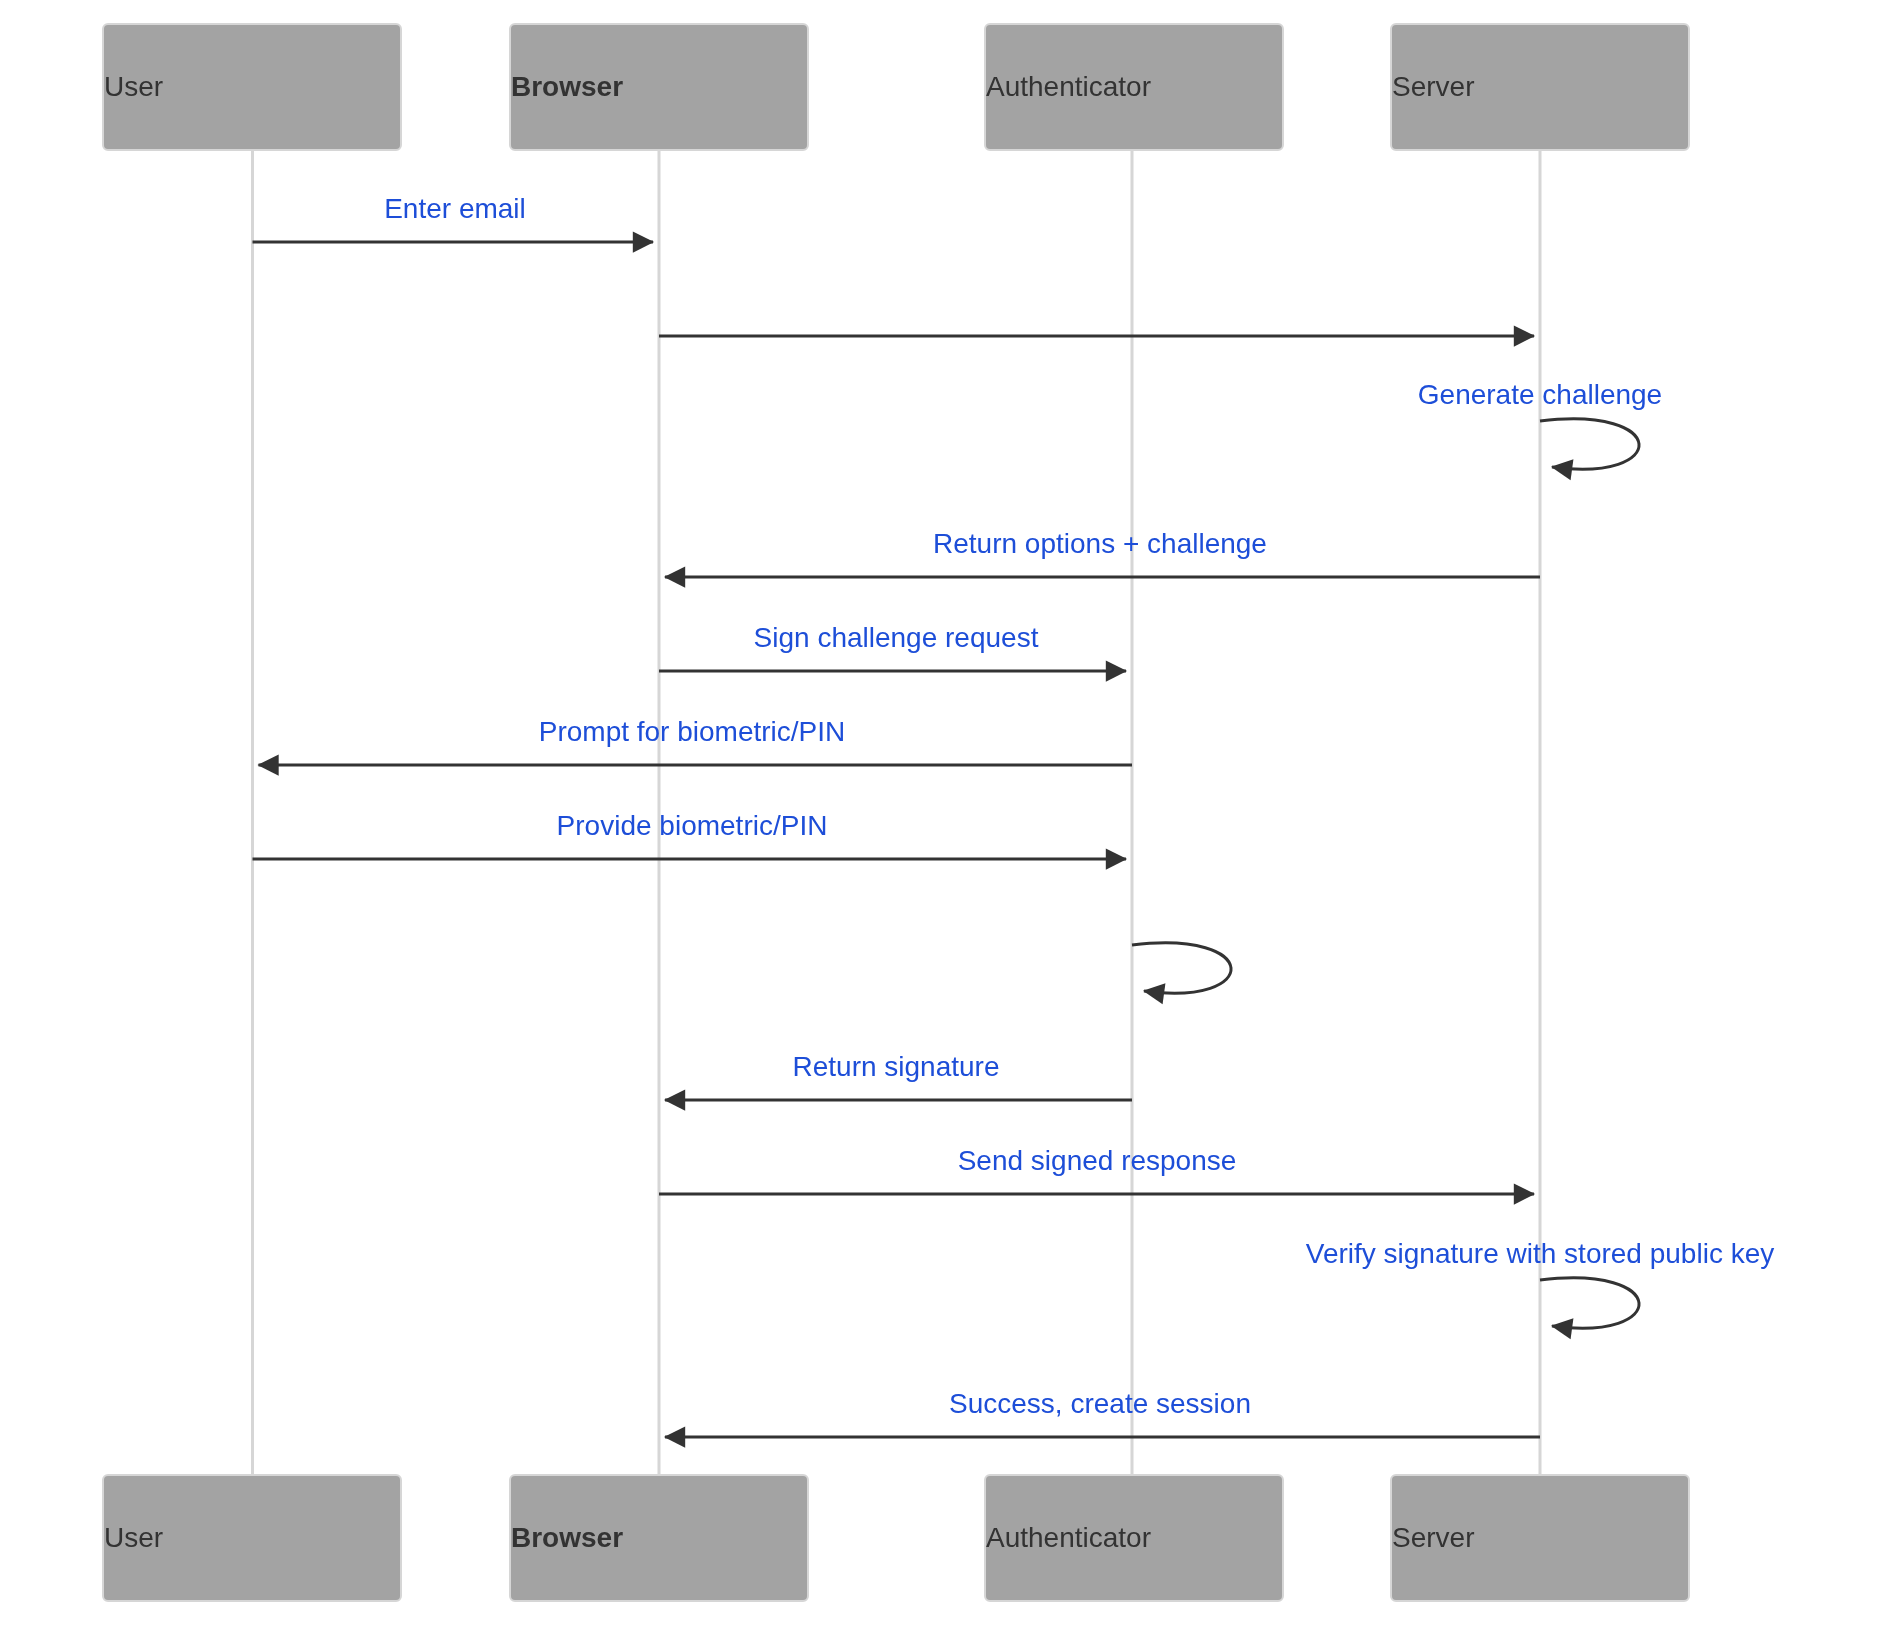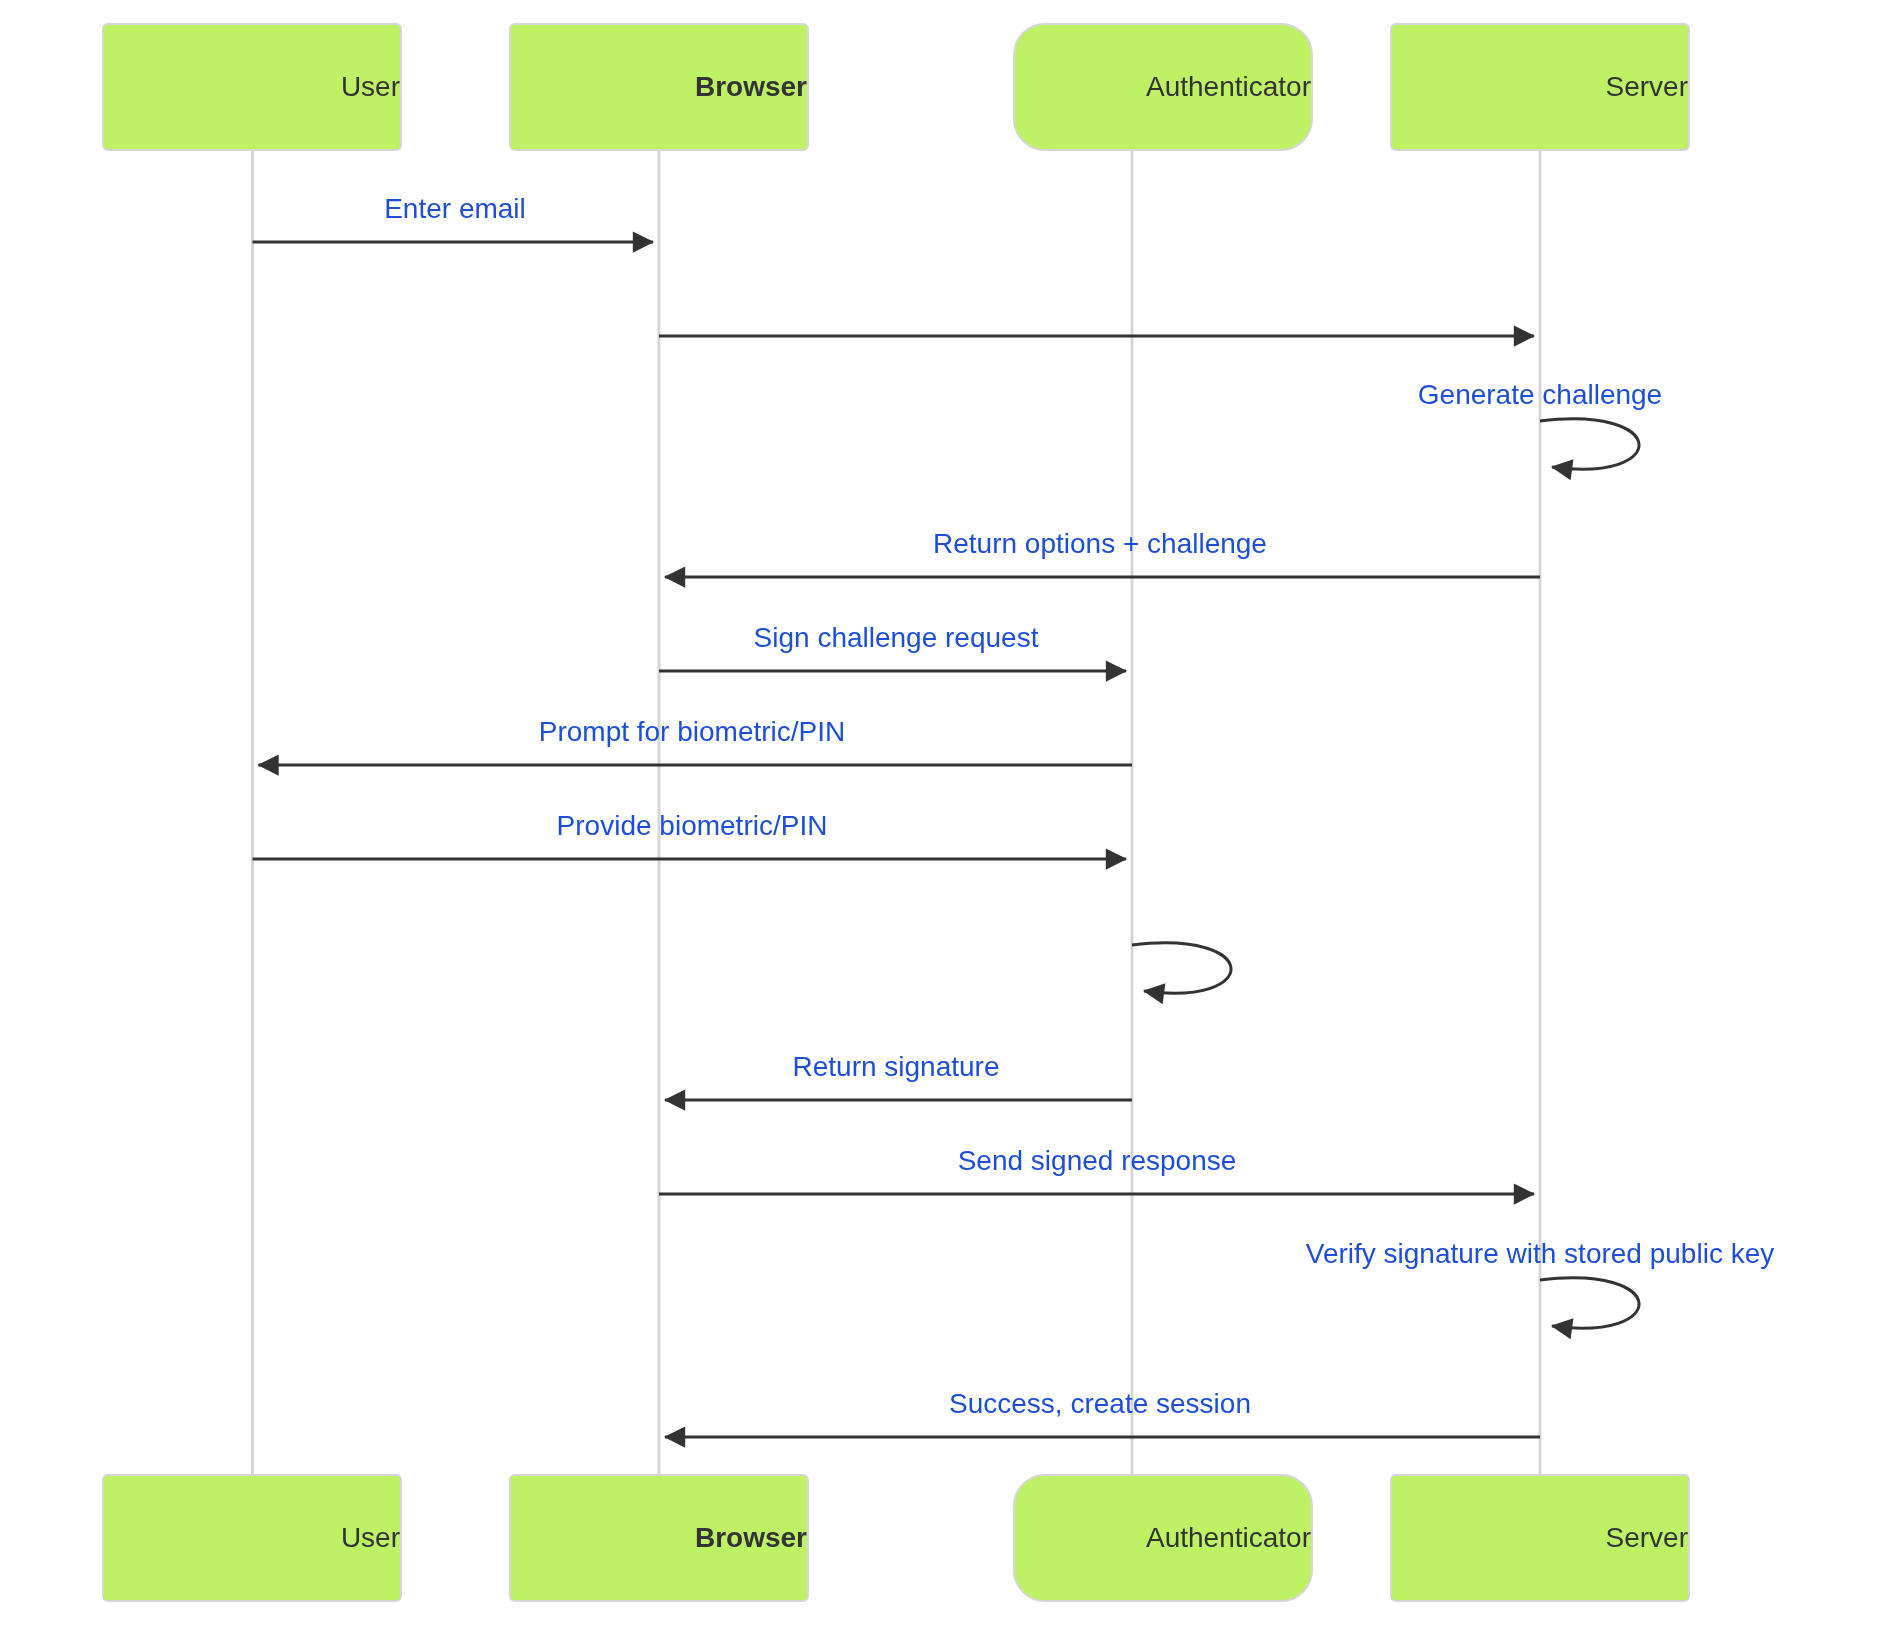--- a/index.html
+++ b/index.html
@@ -19,36 +19,36 @@
   #wires {
     position: absolute;
     top: 0;
     left: 0;
     z-index: 1;
   }
   .actor-box {
     position: absolute;
     width: 300px;
     height: 128px;
-    background: #bef264;
+    background: #a3a3a3;
     border: 2px solid #d6d6d6;
     border-radius: 6px;
     box-sizing: border-box;
     display: flex;
     align-items: center;
-    justify-content: flex-end;
+    justify-content: flex-start;
     font-size: 28px;
     color: #333333;
     z-index: 2;
   }
   .actor-box.top { top: 23px; }
   .actor-box.bottom { top: 1474px; }
   .actor-user { left: 102px; }
   .actor-browser { left: 509px; font-weight: bold; }
-  .actor-authenticator { left: 1013px; border-radius: 32px; }
+  .actor-authenticator { left: 984px; }
   .actor-server { left: 1390px; }
   .msg-label {
     position: absolute;
     transform: translateX(-50%);
     white-space: nowrap;
     font-size: 28px;
     line-height: 34px;
     height: 34px;
     color: #1d4ed8;
     z-index: 3;

